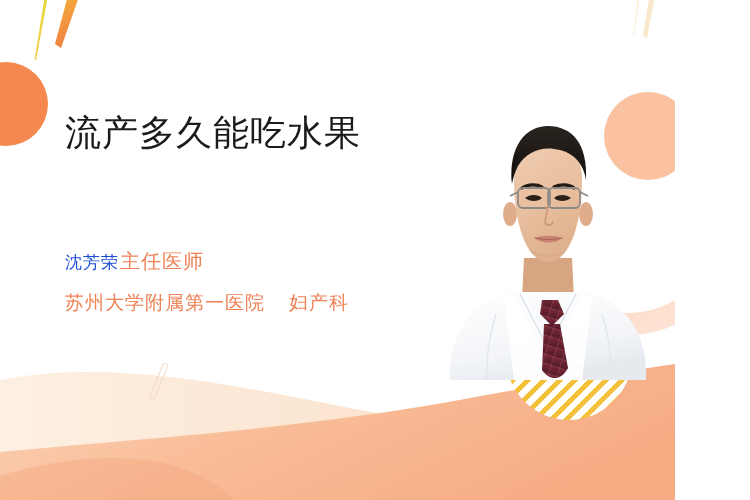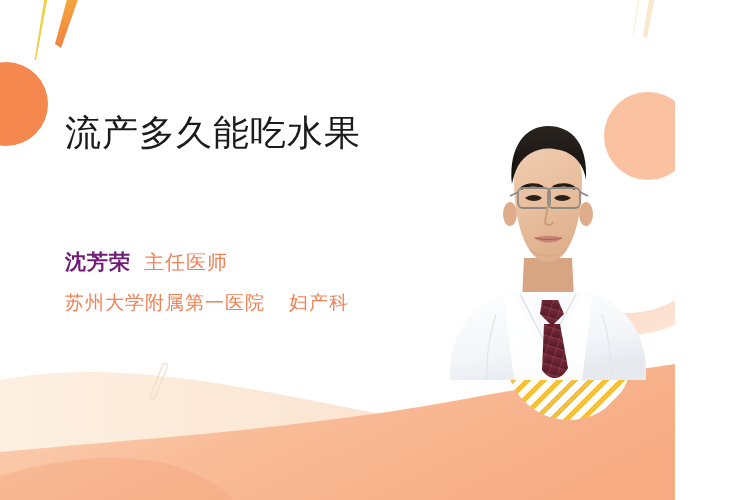--- a/index.html
+++ b/index.html
@@ -77,31 +77,31 @@
     font-weight:400;
     white-space:nowrap;
   }
   .doc-line{
     position:absolute;
     left:65px;top:249px;
     white-space:nowrap;
     line-height:1.25;
   }
   .doc-name{
-    font-size:21px;
-    font-weight:bold;
-    color:#701a75;
+    font-size:17px;
+    font-weight:normal;
+    color:#1d4ed8;
     letter-spacing:1px;
   }
   .doc-title{
     font-size:20px;
     font-weight:400;
     color:#ef8256;
     letter-spacing:1px;
-    margin-left:13px;
+    margin-left:1px;
   }
   .hospital{
     position:absolute;
     left:65px;top:290px;
     font-size:19px;
     color:#ef8256;
     letter-spacing:1px;
     white-space:nowrap;
   }
   .hosp-dept{margin-left:24px;}

